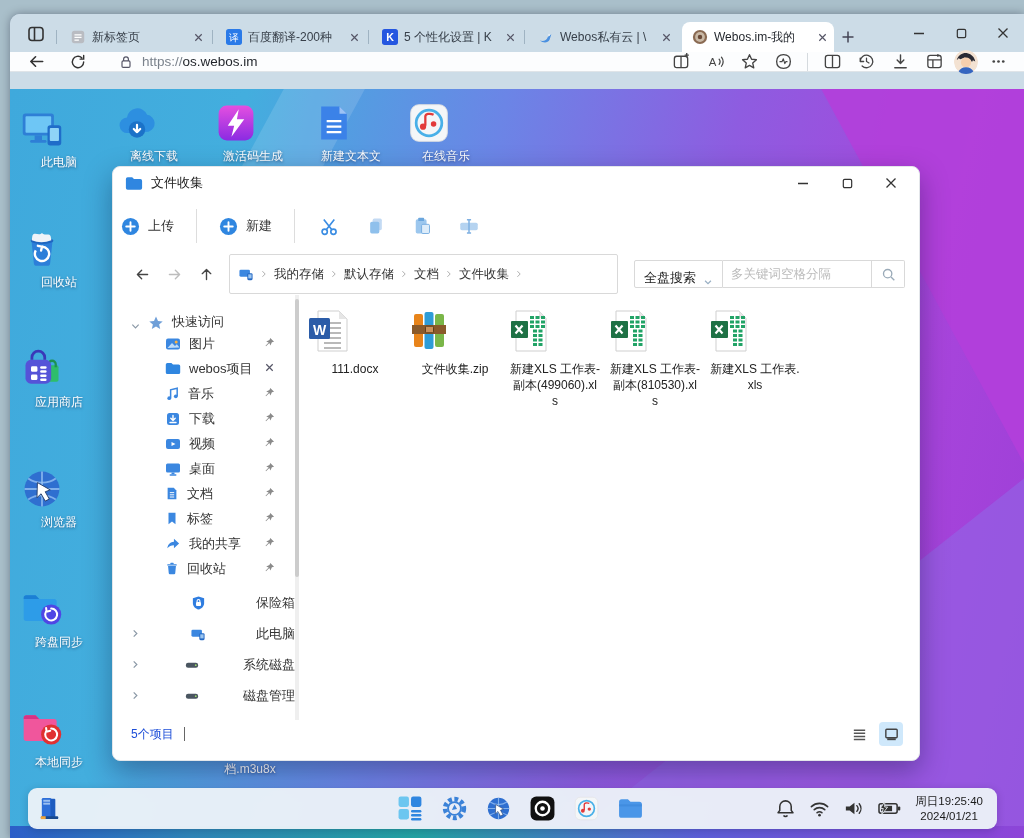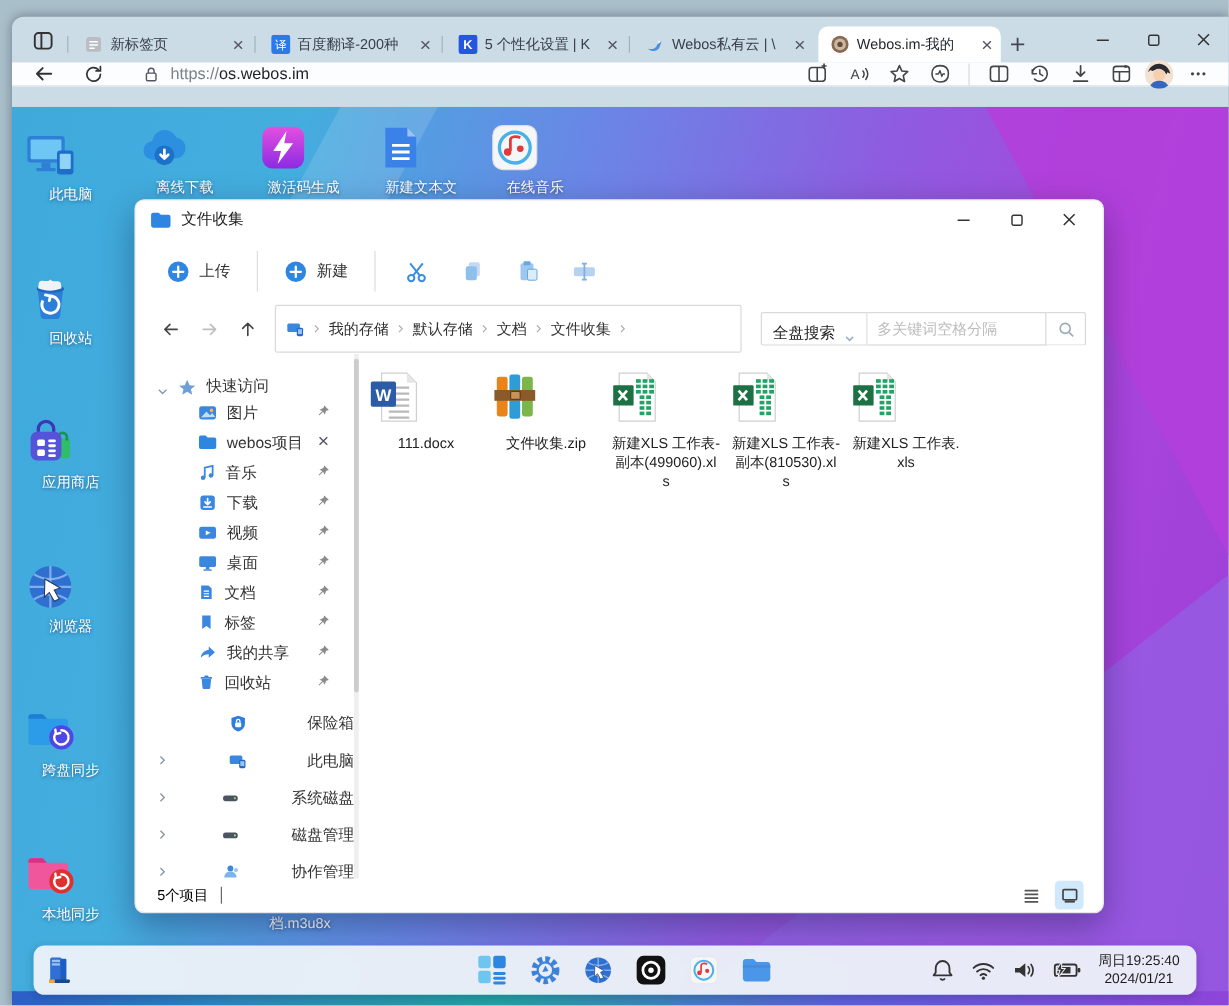--- a/index.html
+++ b/index.html
@@ -52,21 +52,21 @@
         text-shadow:0 1px 3px rgba(10,20,60,.6);}
 
   
   .fm{position:absolute;left:102px;top:77px;width:808px;height:595px;background:#fff;border-radius:8px;
       box-shadow:0 10px 28px rgba(5,15,50,.35);border:1px solid #e3e6ea;box-sizing:border-box;
       display:flex;flex-direction:column;}
   .fm-titlebar{height:32px;display:flex;align-items:center;padding:0 6px 0 12px;}
   .fm-titlebar .ttl{font-size:13px;color:#222;margin-left:8px;}
   .fm-ctl{margin-left:auto;display:flex;}
   .fm-ctl .wbtn{width:44px;height:28px;display:flex;align-items:center;justify-content:center;border-radius:5px;}
-  .fm-toolbar{height:54px;display:flex;align-items:center;padding-left:18px;}
+  .fm-toolbar{height:54px;display:flex;align-items:center;}
   .fm-btn{display:flex;align-items:center;gap:8px;font-size:13px;color:#333;padding:6px 8px;border-radius:5px;}
   .fm-sep{width:1px;height:34px;background:#ddd;margin:0 14px;}
   .editicons{display:flex;align-items:center;gap:26px;margin-left:10px;}
   .fm-nav{height:42px;display:flex;align-items:center;padding:0 14px;gap:2px;}
   .fm-nav .nbtn{width:30px;height:28px;display:flex;align-items:center;justify-content:center;border-radius:4px;}
   .crumbbox{height:40px;flex:1;margin-left:6px;border:1px solid #d9d9d9;border-radius:2px;display:flex;
             align-items:center;padding:0 8px;gap:6px;font-size:12.5px;color:#333;box-sizing:border-box;}
   .crumbbox .cc{display:flex;align-items:center;}
   .searchgrp{display:flex;margin-left:14px;height:28px;}
   .scope{border:1px solid #d9d9d9;border-radius:2px 0 0 2px;display:flex;align-items:flex-end;gap:7px;
@@ -83,21 +83,21 @@
   .sb-sec{height:31px;display:flex;align-items:center;gap:8px;padding-left:18px;justify-content:space-between;}
   .sb-sec .noarrow{width:9px;}
   .adorn{position:absolute;right:20px;top:6px;}
   .sb-scroll{width:4px;background:#efefef;position:relative;}
   .sb-thumb{position:absolute;top:4px;left:0;width:4px;height:278px;background:#cccccc;border-radius:2px;}
   .filearea{flex:1;position:relative;padding:12px 0 0 6px;display:flex;align-items:flex-start;}
   .fcell{width:100px;text-align:center;cursor:default;}
   .fcell .fic{width:48px;height:48px;margin:0 auto;}
   .fcell .fic svg{width:48px;height:48px;}
   .fname{margin-top:6px;font-size:12px;line-height:1.35;color:#222;word-break:break-all;padding:0 5px;}
-  .fm-status{height:28px;display:flex;align-items:center;padding:0 16px 0 18px;font-size:12px;color:#000000;}
+  .fm-status{height:28px;display:flex;align-items:center;padding:0 16px 12px 18px;font-size:12px;color:#1d4ed8;}
   .cursorline{display:inline-block;width:1px;height:14px;background:#666;margin-left:10px;}
   .viewtoggles{margin-left:auto;display:flex;align-items:center;gap:8px;}
   .vt{width:24px;height:24px;display:flex;align-items:center;justify-content:center;border-radius:4px;}
   .vt.active{background:#cfe8fb;}
 
   
   .taskbar{position:absolute;left:18px;top:699px;width:969px;height:41px;border-radius:9px;
            background:rgba(235,241,248,.96);box-shadow:0 2px 8px rgba(0,0,40,.18);}
   .tk-start{position:absolute;left:9px;top:7px;width:27px;height:27px;}
   .tk-center{position:absolute;left:369px;top:7px;display:flex;gap:17px;align-items:center;}

